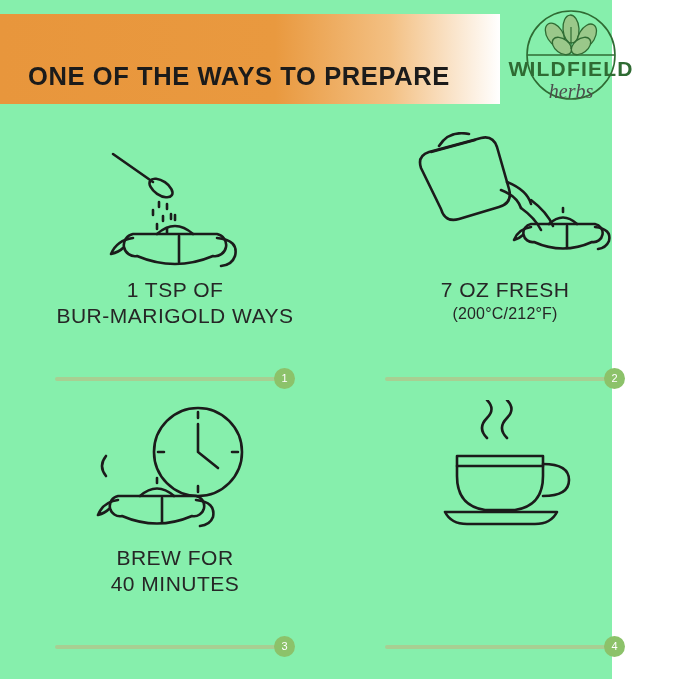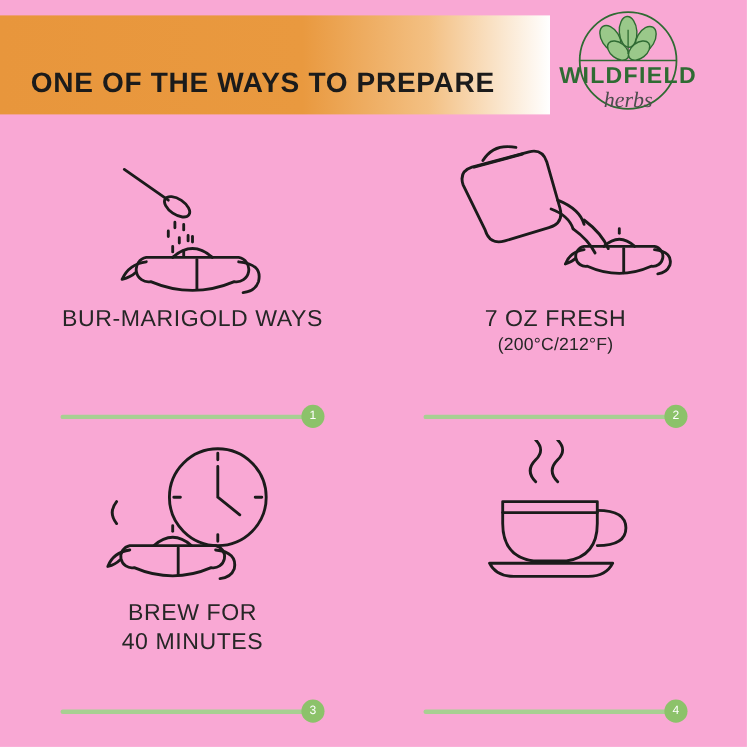--- a/index.html
+++ b/index.html
@@ -9,23 +9,23 @@
   body {
     width: 679px;
     height: 679px;
     background: #ffffff;
     font-family: "Liberation Sans", sans-serif;
     overflow: hidden;
   }
 
   .page {
     position: relative;
-    width: 679px;
+    width: 612px;
     height: 679px;
-    background: #f9a8d4;
+    background: #86efac;
   }
 
   
   .header {
     position: absolute;
     left: 0;
     top: 14px;
     width: 679px;
     height: 90px;
   }
@@ -209,20 +209,21 @@
 
             <path d="M58 106 q-16 2 -22 16 q8 -2 12 -6"></path>
 
             <path d="M142 106 q22 2 18 18 q-3 9 -14 10"></path>
 
             <path d="M104 104 v26"></path>
           </g>
         </svg>
       </div>
       <div class="step-text">
+        <div>1 TSP OF</div>
         <div>BUR-MARIGOLD WAYS</div>
       </div>
       <div class="step-bar">
         <div class="bar-line"></div>
         <div class="bar-dot">1</div>
       </div>
     </div>
 
     <div class="step step-2">
       <div class="step-art">

